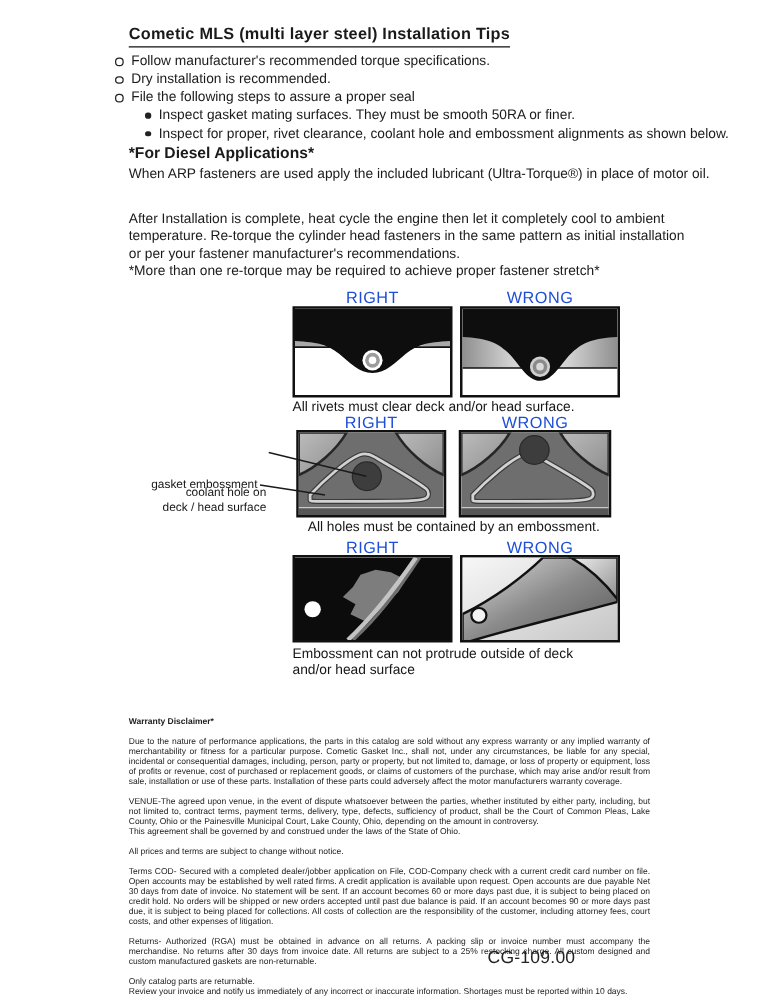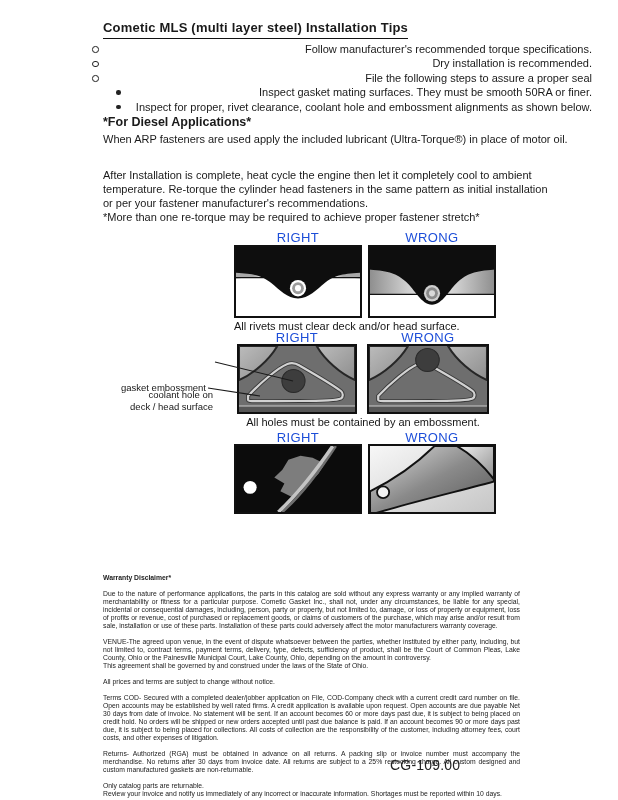--- a/index.html
+++ b/index.html
@@ -12,21 +12,21 @@
   .abs { position:absolute; }
 
   
   .doc-title {
     font-size:13px; font-weight:bold; letter-spacing:.2px;
     border-bottom:1.6px solid #111; padding-bottom:3px; display:inline-block;
     white-space:nowrap;
     text-align:right;
   }
   ul.tips { list-style:none; font-size:11px; line-height:14.4px; width:500px; }
-  ul.tips li { position:relative; padding-left:13px; white-space:nowrap;text-align:right; }
+  ul.tips li { position:relative; padding-left:13px; white-space:nowrap; }
   ul.tips li.main::before {
     content:""; position:absolute; left:0; top:4.2px;
     width:4.5px; height:4.5px; border:1.1px solid #222; border-radius:50%;
   }
   ul.tips li.sub { margin-left:22px; }
   ul.tips li.sub::before {
     content:""; position:absolute; left:2px; top:5.2px;
     width:4.5px; height:4.5px; background:#222; border-radius:50%;
   }
   .h2 { font-size:12.5px; font-weight:bold; white-space:nowrap; }
@@ -191,20 +191,24 @@
             <stop offset="1" stop-color="#8f8f8f"></stop>
         </linearGradient>
       </defs>
       <rect width="123" height="67" fill="url(#bgLight)"></rect>
       <path d="M64,0 H123 V36 C80,48 30,60 0,70 L0,46 C24,34 48,16 64,0 Z" fill="url(#bandGrad)" stroke="#111" stroke-width="2"></path>
       <path d="M86,0 H123 V34 C111,18 98,7 86,0 Z" fill="url(#wedgeGrad)" stroke="#111" stroke-width="2"></path>
       <circle cx="13" cy="47" r="6" fill="#f2f2f2" stroke="#111" stroke-width="1.8"></circle>
     </svg>
   </div>
 
+  <div class="abs caption" style="left:234px; top:517px;">
+    <span style="display:block;">Embossment can not protrude outside of deck</span>
+    <span style="display:block;">and/or head surface</span>
+  </div>
 
   <svg class="abs" style="left:0; top:0; width:618px; height:800px; pointer-events:none;" viewBox="0 0 618 800">
     <line x1="215" y1="362" x2="293" y2="381" stroke="#1a1a1a" stroke-width="1.1"></line>
     <line x1="208" y1="388" x2="260" y2="396" stroke="#1a1a1a" stroke-width="1.1"></line>
   </svg>
 
   <div class="abs fineprint" style="left:103px; top:574px;">
     <div class="fp-h">Warranty Disclaimer*</div>
     <p>Due to the nature of performance applications, the parts in this catalog are sold without any express warranty or any implied warranty of merchantability or fitness for a particular purpose.  Cometic Gasket Inc., shall not, under any circumstances, be liable for any special, incidental or consequential damages, including, person, party or property, but not limited to, damage, or loss of property or equipment, loss of profits or revenue, cost of purchased or replacement goods, or claims of customers of the purchase, which may arise and/or result from sale, installation or use of these parts.  Installation of these parts could adversely affect the motor manufacturers warranty coverage.</p>
     <p>

